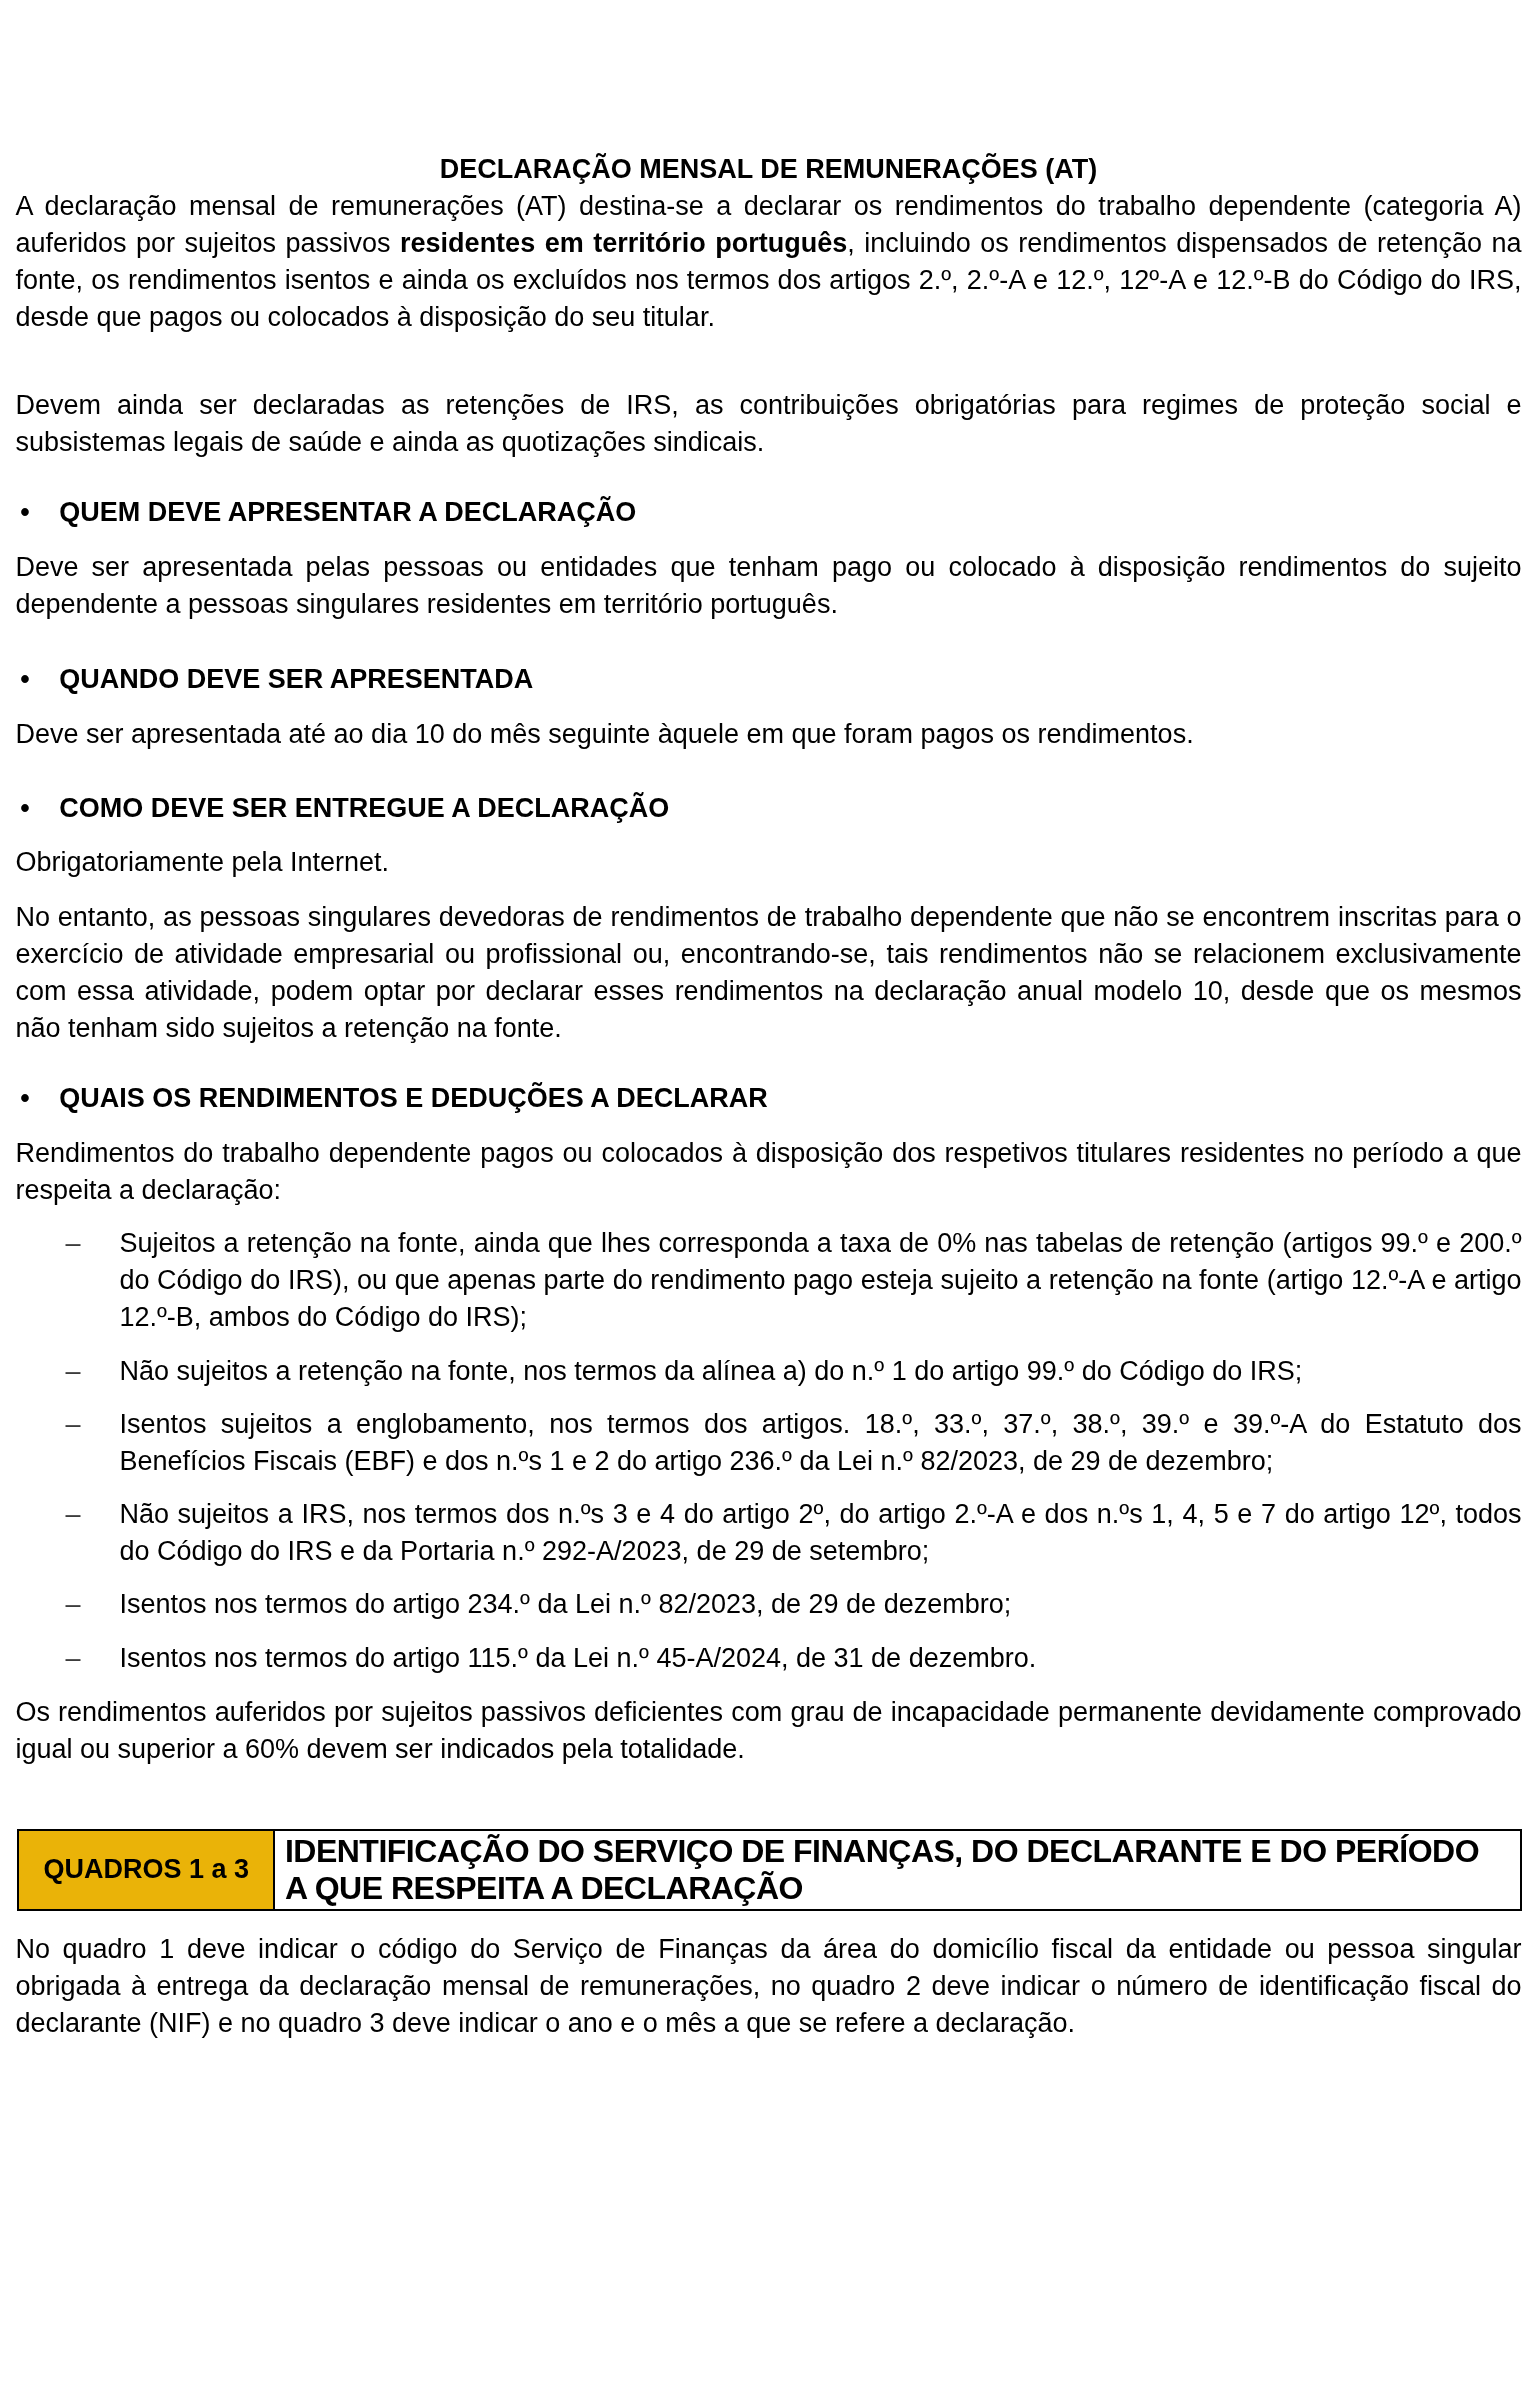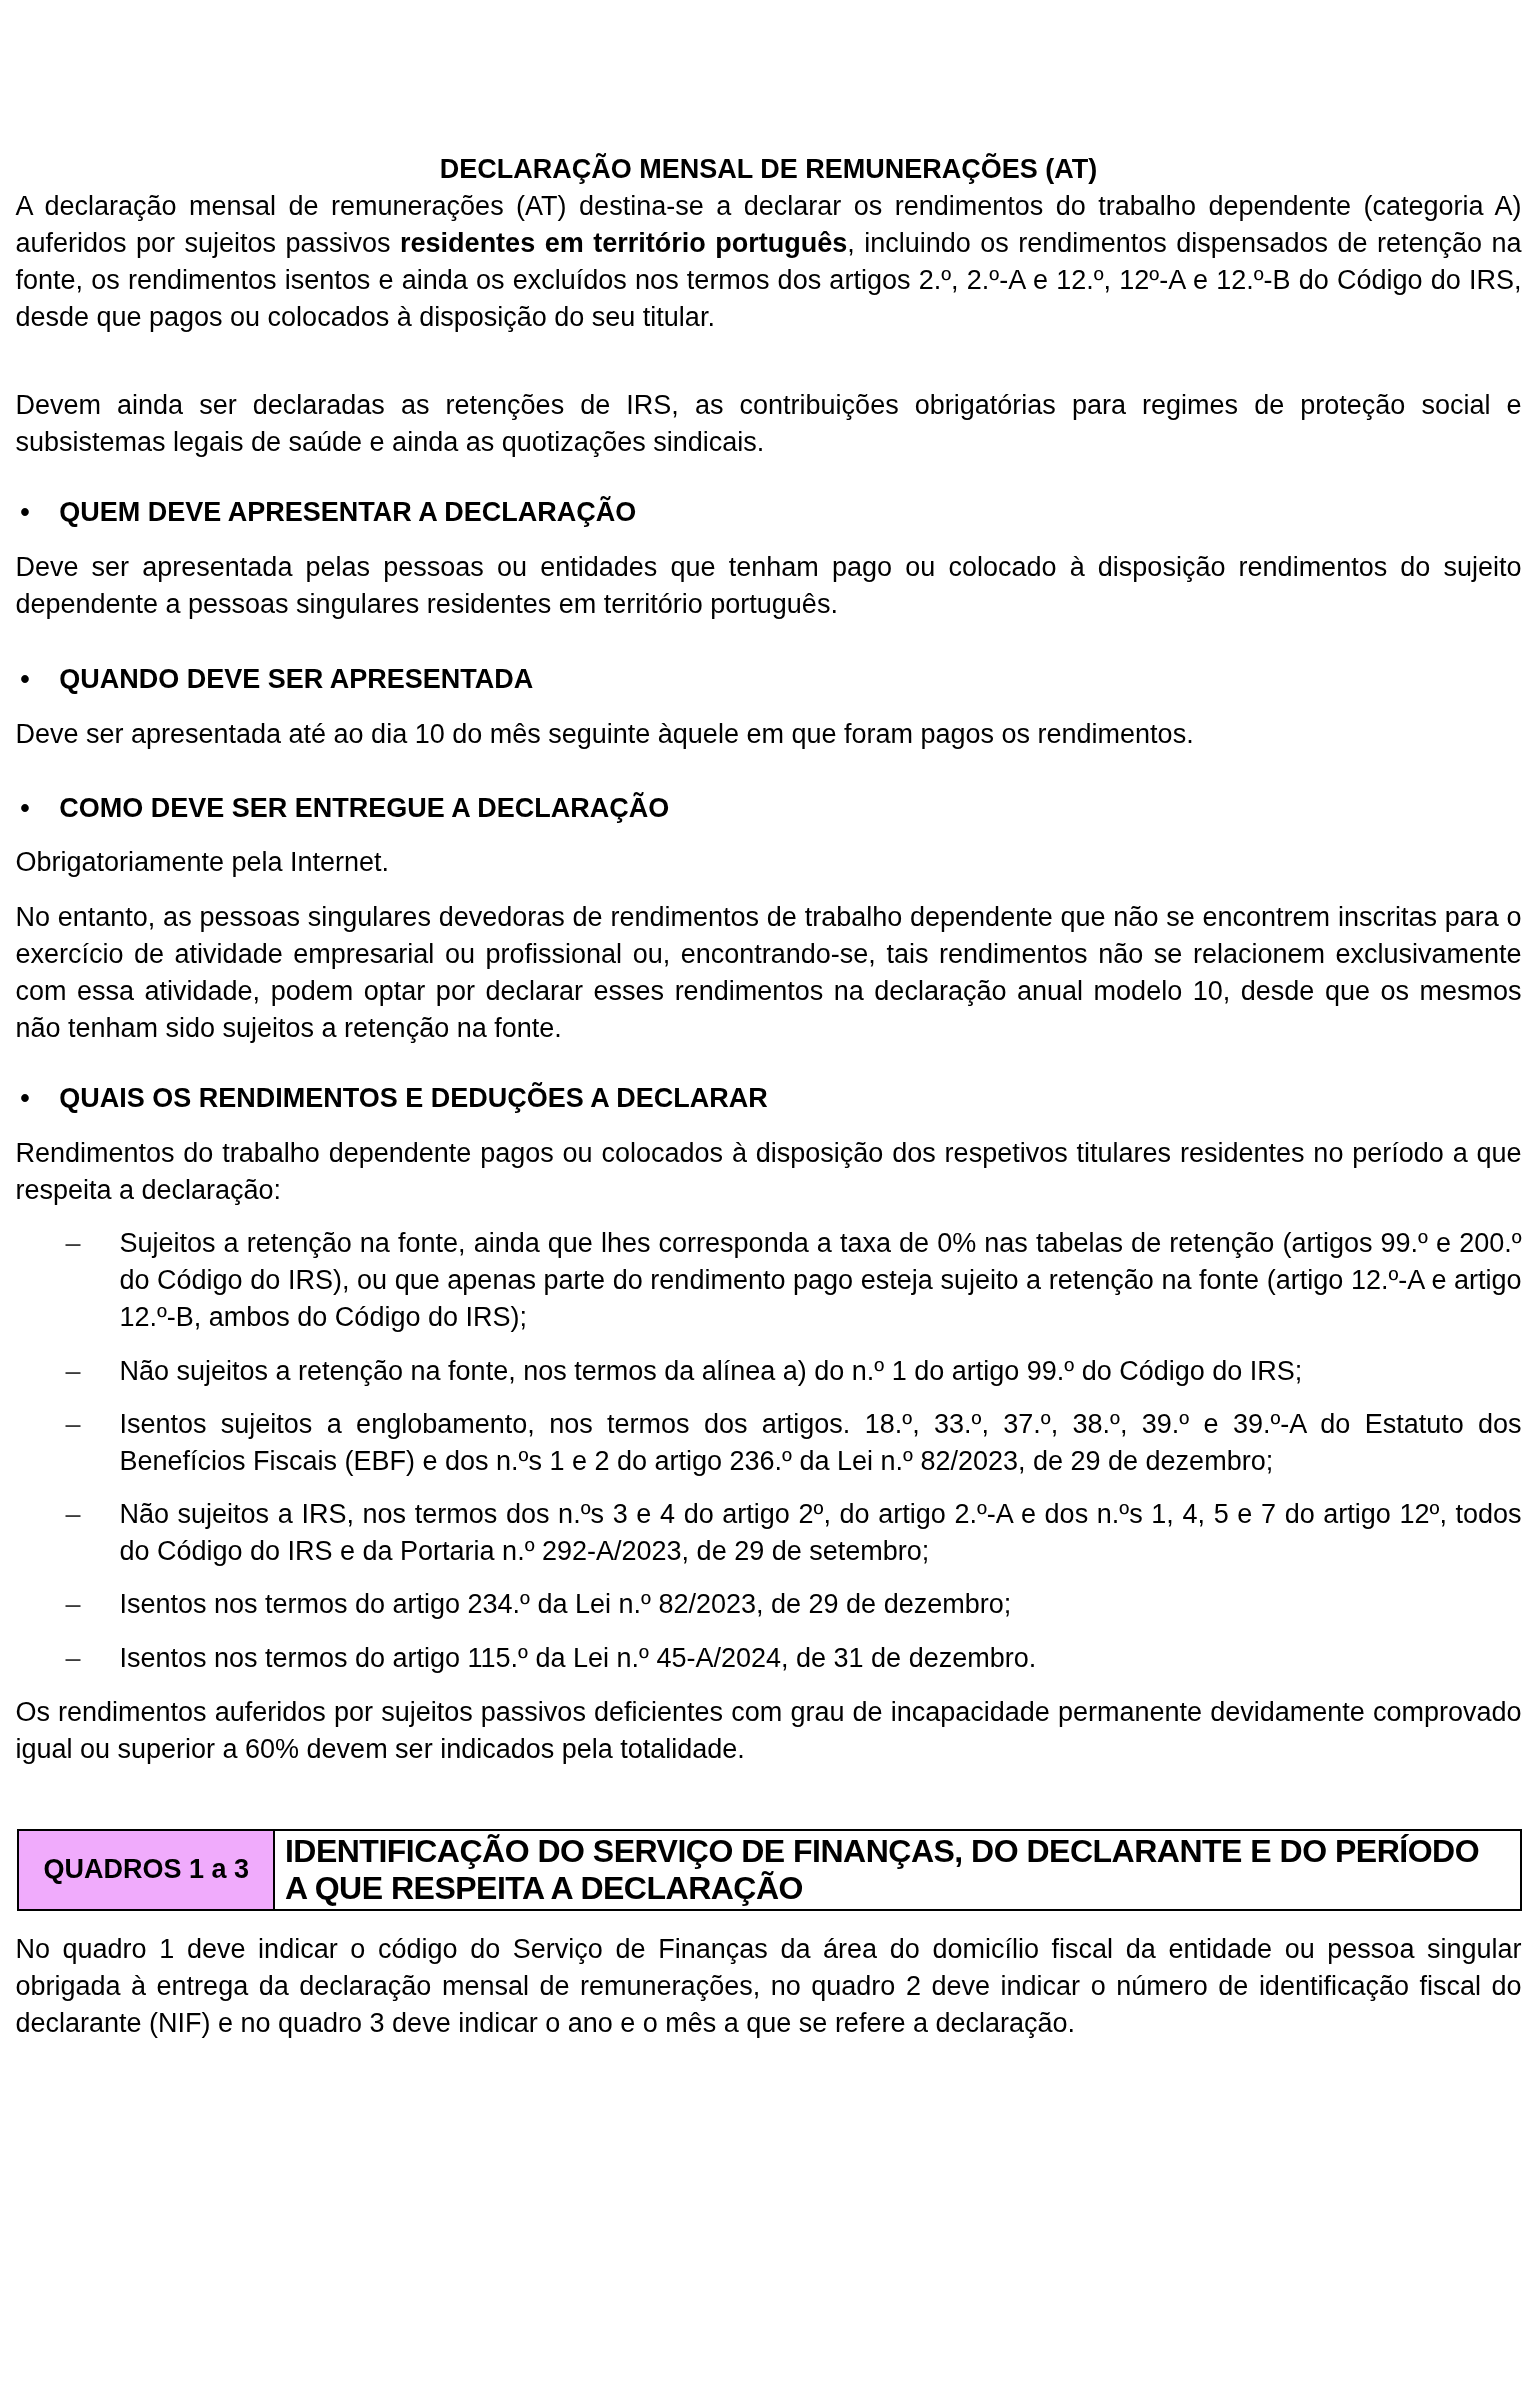--- a/index.html
+++ b/index.html
@@ -35,21 +35,21 @@
   .ditem .dash { flex: 0 0 54px; color: #3c3c3c; }
   .ditem .txt { flex: 1; text-align: justify; }
 
   .qbox {
     display: flex;
     border: 2.9px solid #000000;
     margin: 61px 0 0 1.9px;
   }
   .qbox .lbl {
     flex: 0 0 254px;
-    background: #f0abfc;
+    background: #eab308;
     border-right: 2.9px solid #000000;
     display: flex;
     align-items: center;
     justify-content: center;
     font-weight: bold;
   }
   .qbox .ttl {
     flex: 1;
     padding: 1.9px 9.6px;
     font-weight: bold;

